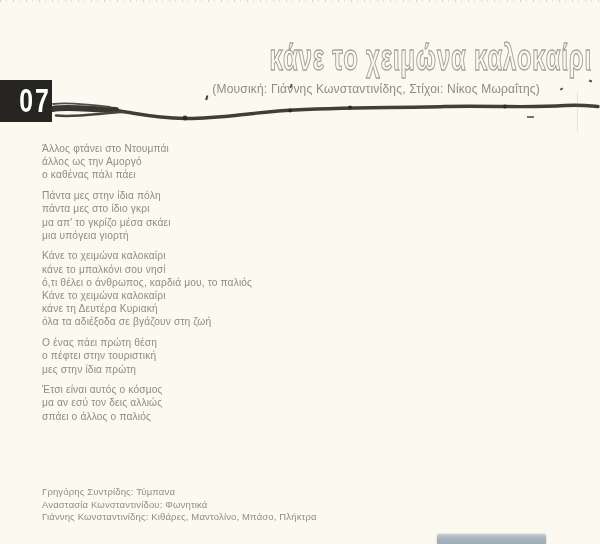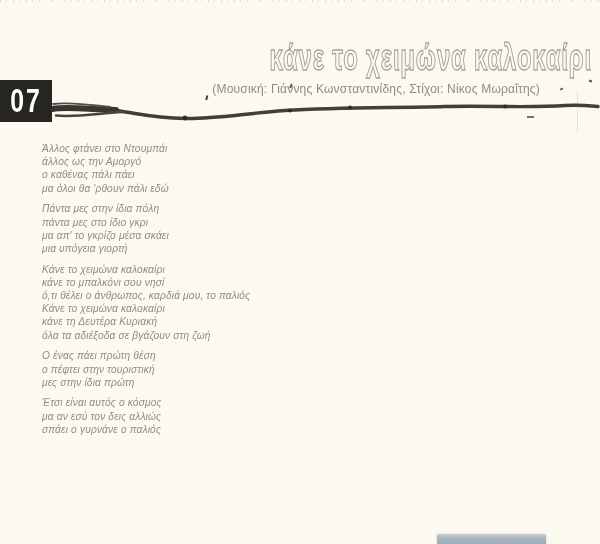--- a/index.html
+++ b/index.html
@@ -17,21 +17,21 @@
   .top-edge{
     position:absolute;top:0;left:0;width:600px;height:2px;
     background:repeating-linear-gradient(90deg,
       rgba(150,135,90,.30) 0 1px, transparent 1px 6px,
       rgba(150,135,90,.18) 6px 7px, transparent 7px 13px);
   }
   
   .badge{
     position:absolute;left:0;top:80px;width:52px;height:42px;
     background:#272522;
-    display:flex;align-items:center;justify-content:center;
+    display:flex;align-items:center;justify-content:flex-end;
   }
   .badge .num{
     color:#ffffff;font-weight:bold;font-size:27px;letter-spacing:2px;
     transform:scale(.92,1.22);transform-origin:center;
     font-family:"Liberation Sans", sans-serif;
   }
   
   .title{
     position:absolute;top:41px;right:8px;
     font-size:30px;font-weight:bold;white-space:nowrap;letter-spacing:1px;
@@ -47,21 +47,21 @@
     font-size:12px;color:#8f8c82;letter-spacing:.2px;white-space:nowrap;
   }
   
   .brush{position:absolute;left:50px;top:92px;width:550px;height:45px;}
   
   .lyrics{
     position:absolute;left:42px;top:142px;
     font-size:10.2px;line-height:13.2px;color:#8f8c84;letter-spacing:.15px;
   }
   .stanza{margin:0 0 7.5px 0;}
-  .line{white-space:nowrap;font-style:italic;}
+  .line{white-space:nowrap;}
   
   .musicians{
     position:absolute;left:42px;top:486px;
     font-size:9.5px;line-height:12.5px;color:#908d85;letter-spacing:.15px;
   }
   
   .corner-bar{
     position:absolute;left:437px;top:534px;width:109px;height:10px;
     background:linear-gradient(180deg,#c6ced4 0%,#a7b4be 45%,#9fadb8 100%);
     border-radius:2px 2px 0 0;
@@ -107,21 +107,20 @@
       <circle cx="455" cy="14.5" r="1.9"></circle>
       <rect x="156" y="3.5" width="2" height="4.5" transform="rotate(15 157 5)"></rect>
     </g>
   </svg>
 
   <div class="lyrics">
     <div class="stanza">
       <div class="line">Άλλος φτάνει στο Ντουμπάι</div>
       <div class="line">άλλος ως την Αμοργό</div>
       <div class="line">ο καθένας πάλι πάει</div>
-      <div class="line">μα όλοι θα 'ρθουν πάλι εδώ</div>
     </div>
     <div class="stanza">
       <div class="line">Πάντα μες στην ίδια πόλη</div>
       <div class="line">πάντα μες στο ίδιο γκρι</div>
       <div class="line">μα απ' το γκρίζο μέσα σκάει</div>
       <div class="line">μια υπόγεια γιορτή</div>
     </div>
     <div class="stanza">
       <div class="line">Κάνε το χειμώνα καλοκαίρι</div>
       <div class="line">κάνε το μπαλκόνι σου νησί</div>
@@ -131,24 +130,29 @@
       <div class="line">όλα τα αδιέξοδα σε βγάζουν στη ζωή</div>
     </div>
     <div class="stanza">
       <div class="line">Ο ένας πάει πρώτη θέση</div>
       <div class="line">ο πέφτει στην τουριστική</div>
       <div class="line">μες στην ίδια πρώτη</div>
     </div>
     <div class="stanza">
       <div class="line">Έτσι είναι αυτός ο κόσμος</div>
       <div class="line">μα αν εσύ τον δεις αλλιώς</div>
-      <div class="line">σπάει ο γυρνάνε ο παλιός</div>
+      <div class="line">σπάει ο άλλος ο παλιός</div>
     </div>
   </div>
 
+  <div class="musicians">
+    <div class="line">Γρηγόρης Συντρίδης: Τύμπανα</div>
+    <div class="line">Αναστασία Κωνσταντινίδου: Φωνητικά</div>
+    <div class="line">Γιάννης Κωνσταντινίδης: Κιθάρες, Μαντολίνο, Μπάσο, Πλήκτρα</div>
+  </div>
 
   <div class="corner-bar"></div>
 
   <div class="speck s1"></div>
   <div class="speck s2"></div>
   <div class="speck s3"></div>
   <div class="speck s4"></div>
   <div class="crease"></div>
 
 </div>

